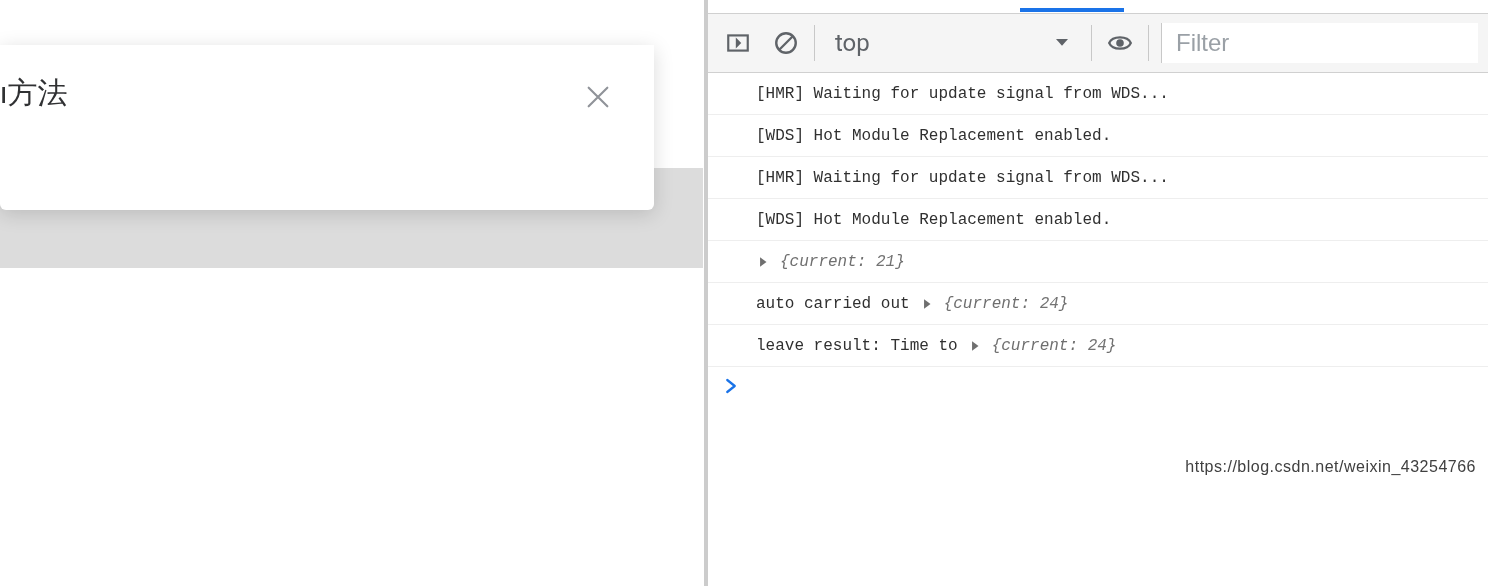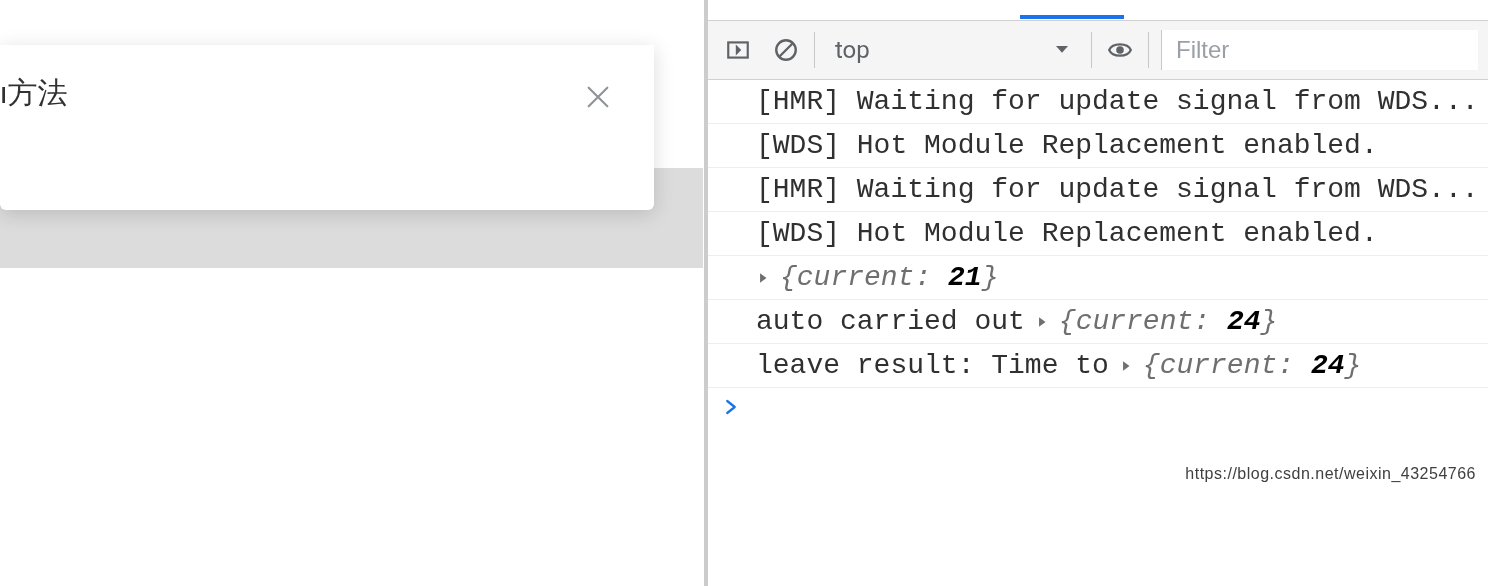--- a/index.html
+++ b/index.html
@@ -64,21 +64,21 @@
       position: absolute;
       left: 704px;
       top: 0;
       width: 4px;
       height: 586px;
       background: #cccccc;
     }
     .right-pane {
       position: absolute;
       left: 708px;
-      top: 15px;
+      top: 8px;
       width: 780px;
       height: 474px;
       background: #fff;
     }
     .tab-indicator {
       position: absolute;
       top: 0;
       left: 312px;
       width: 104px;
       height: 4px;
@@ -132,41 +132,41 @@
       background: #fff;
       border-left: 1px solid #c8c8c8;
       font-size: 24px;
       padding: 0 14px;
       color: #333;
       outline: none;
     }
     .filter-input::placeholder { color: #9aa0a6; }
     .console-rows {
       font-family: Menlo, Consolas, "Courier New", monospace;
-      font-size: 28px;
+      font-size: 16px;
       color: #303030;
     }
     .row {
       display: flex;
       align-items: center;
       padding: 6px 0 6px 48px;
       border-bottom: 1px solid #eeeeee;
       min-height: 42px;
       gap: 10px;
     }
     .obj-arrow {
       display: inline-flex;
       align-items: center;
     }
     .obj-arrow svg { width: 14px; height: 14px; }
     .obj {
       font-style: italic;
       color: #6f6f6f;
     }
-    .obj .num { color: #000000; font-style: italic; font-weight: bold; }
+    .obj .num { color: #737373; font-style: italic; }
     .prompt-row {
       display: flex;
       align-items: center;
       padding: 4px 0 4px 14px;
       height: 38px;
     }
     .prompt-row svg { width: 18px; height: 18px; }
     .watermark {
       position: absolute;
       right: 12px;

